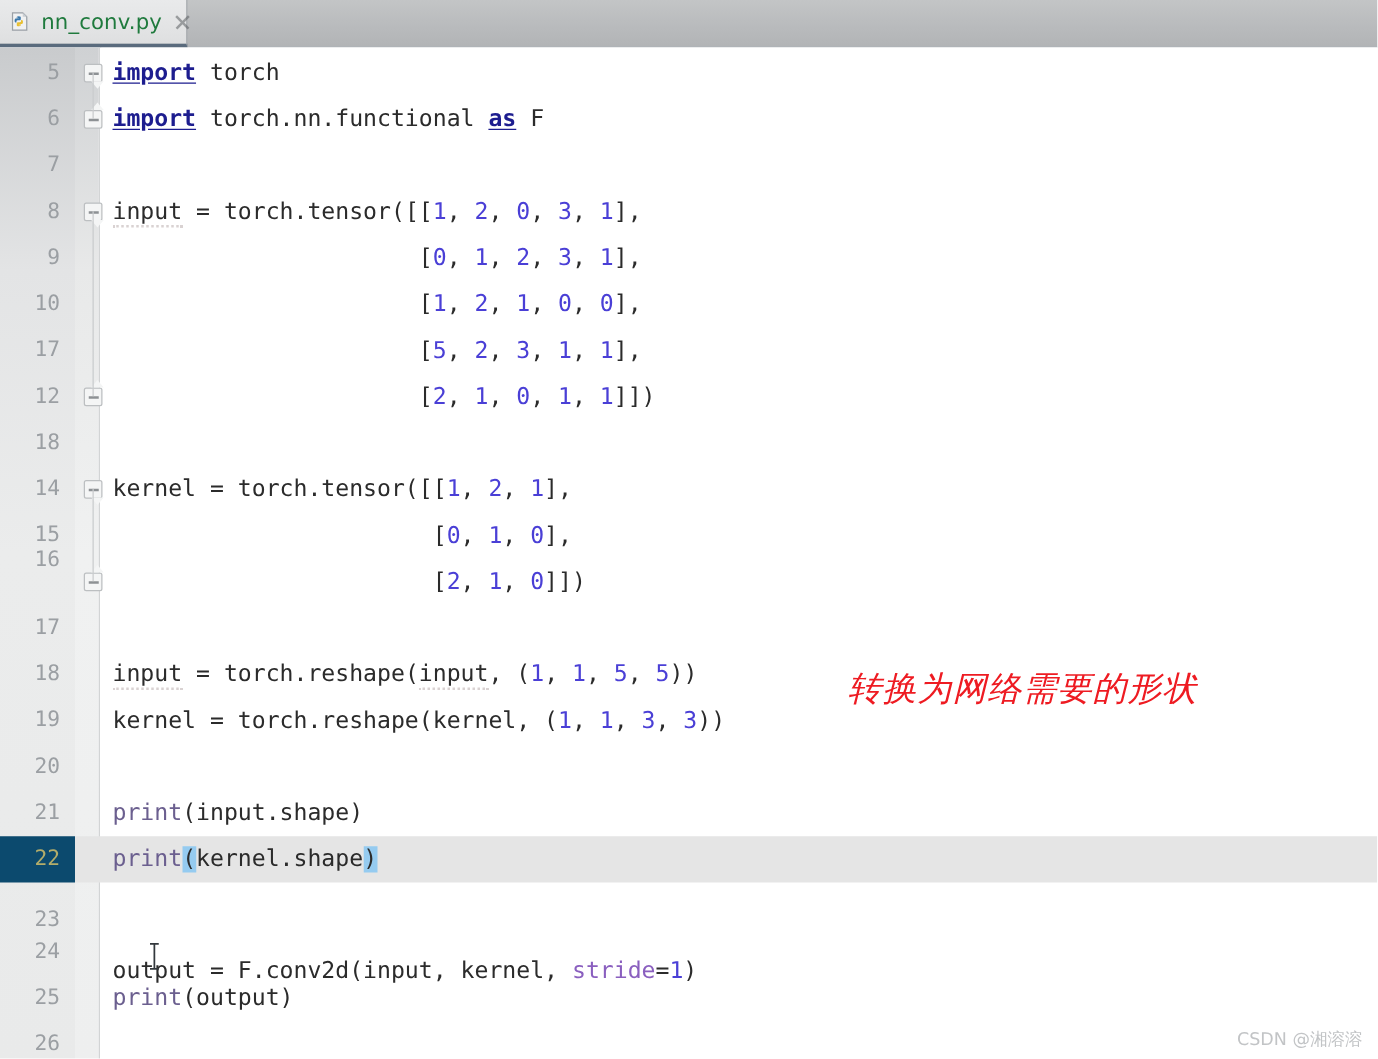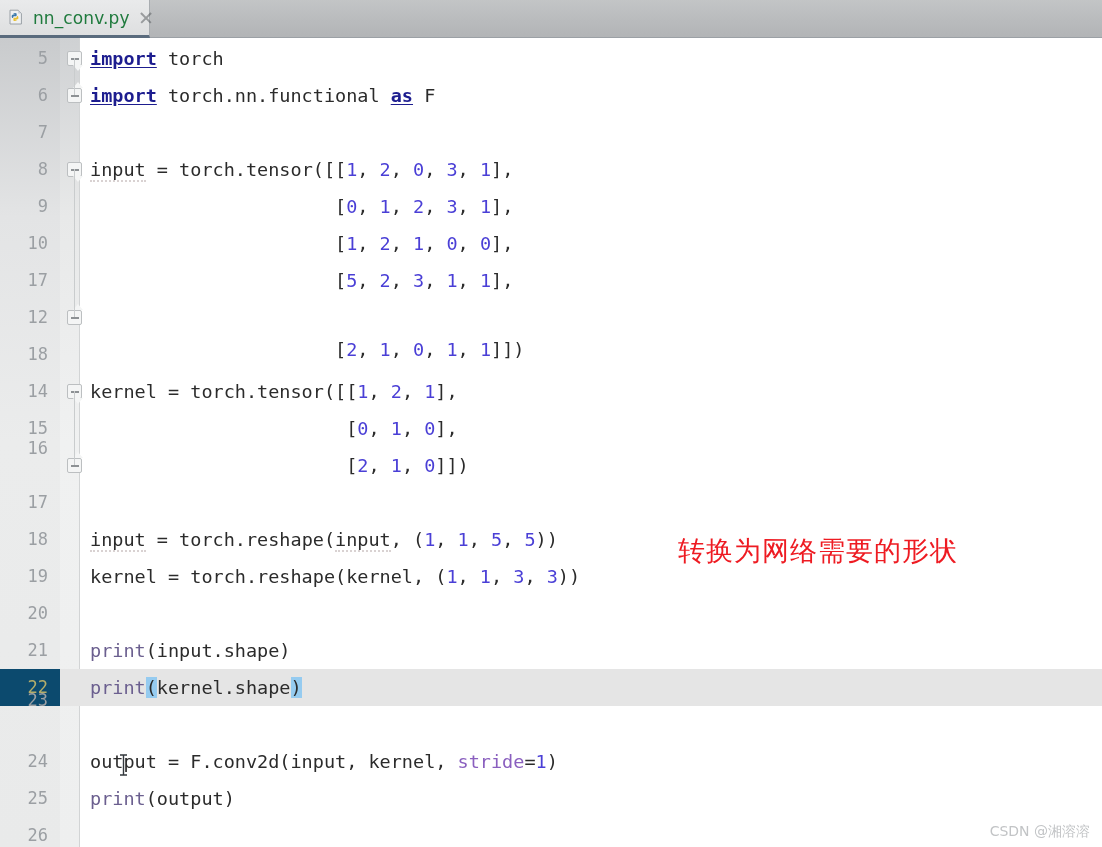--- a/index.html
+++ b/index.html
@@ -178,20 +178,21 @@
   }
 
   
   .annotation {
     position: absolute;
     font-family: "DejaVu Sans", sans-serif;
     font-size: 27px;
     color: #ee1b22;
     white-space: nowrap;
     letter-spacing: 1px;
+    font-style: italic;
   }
 
   
   .watermark {
     position: absolute;
     right: 12px; bottom: 6px;
     font-family: "DejaVu Sans", sans-serif;
     font-size: 14px;
     color: #c2c4c6;
     white-space: nowrap;
@@ -273,21 +274,21 @@
         <div class="row" style="left: 0px; width: 60px; top: 224px;">
           <span class="lineno">17</span>
         </div>
         <div class="row" style="left: 60px; right: 0px; top: 224px;">
           <span class="code" style="left:30px;">&nbsp;&nbsp;&nbsp;&nbsp;&nbsp;&nbsp;&nbsp;&nbsp;&nbsp;&nbsp;&nbsp;&nbsp;&nbsp;&nbsp;&nbsp;&nbsp;&nbsp;&nbsp;&nbsp;&nbsp;&nbsp;&nbsp;[<span class="num">5</span>,&nbsp;<span class="num">2</span>,&nbsp;<span class="num">3</span>,&nbsp;<span class="num">1</span>,&nbsp;<span class="num">1</span>],</span>
         </div>
         <div class="row" style="left: 0px; width: 60px; top: 261px;">
           <span class="lineno">12</span>
         </div>
         <div class="row" style="left: 60px; right: 0px; top: 261px;">
-          <span class="code" style="left:30px;margin-top:32px;">&nbsp;&nbsp;&nbsp;&nbsp;&nbsp;&nbsp;&nbsp;&nbsp;&nbsp;&nbsp;&nbsp;&nbsp;&nbsp;&nbsp;&nbsp;&nbsp;&nbsp;&nbsp;&nbsp;&nbsp;&nbsp;&nbsp;[<span class="num">2</span>,&nbsp;<span class="num">1</span>,&nbsp;<span class="num">0</span>,&nbsp;<span class="num">1</span>,&nbsp;<span class="num">1</span>]])</span>
+          <span class="code" style="left:30px;">&nbsp;&nbsp;&nbsp;&nbsp;&nbsp;&nbsp;&nbsp;&nbsp;&nbsp;&nbsp;&nbsp;&nbsp;&nbsp;&nbsp;&nbsp;&nbsp;&nbsp;&nbsp;&nbsp;&nbsp;&nbsp;&nbsp;[<span class="num">2</span>,&nbsp;<span class="num">1</span>,&nbsp;<span class="num">0</span>,&nbsp;<span class="num">1</span>,&nbsp;<span class="num">1</span>]])</span>
         </div>
         <div class="fold end" style="left: 67px; top: 272px;"></div>
         <div class="row" style="left: 0px; width: 60px; top: 298px;">
           <span class="lineno">18</span>
         </div>
         <div class="row" style="left: 60px; right: 0px; top: 298px;">
           <span class="code" style="left:30px;"></span>
         </div>
         <div class="row" style="left: 0px; width: 60px; top: 335px;">
           <span class="lineno">14</span>
@@ -338,31 +339,31 @@
         </div>
         <div class="row" style="left: 60px; right: 0px; top: 594px;">
           <span class="code" style="left:30px;"><span class="fn">print</span>(input.shape)</span>
         </div>
         <div class="row current-gutter" style="left: 0px; width: 60px; top: 631px;">
           <span class="lineno cur">22</span>
         </div>
         <div class="row current" style="left: 60px; right: 0px; top: 631px;">
           <span class="code" style="left:30px;"><span class="fn">print</span><span class="brk">(</span>kernel.shape<span class="brk">)</span></span>
         </div>
-        <div class="row" style="left: 0px; width: 60px; top: 644px; padding-left: 16px;">
+        <div class="row" style="left: 0px; width: 60px; top: 680px; padding-left: 16px;">
           <span class="lineno">23</span>
         </div>
         <div class="row" style="left: 60px; right: 0px; top: 668px;">
           <span class="code" style="left:30px;"></span>
         </div>
         <div class="row" style="left: 0px; width: 60px; top: 705px;">
           <span class="lineno">24</span>
         </div>
         <div class="row" style="left: 60px; right: 0px; top: 705px;">
-          <span class="code" style="left:30px;">output&nbsp;=&nbsp;F.conv2d(input,&nbsp;kernel,&nbsp;<span class="param">stride</span>=<span class="num">1</span>)</span>
+          <span class="code" style="left:30px;margin-top:15px;">output&nbsp;=&nbsp;F.conv2d(input,&nbsp;kernel,&nbsp;<span class="param">stride</span>=<span class="num">1</span>)</span>
         </div>
         <div class="row" style="left: 0px; width: 60px; top: 742px;">
           <span class="lineno">25</span>
         </div>
         <div class="row" style="left: 60px; right: 0px; top: 742px;">
           <span class="code" style="left:30px;"><span class="fn">print</span>(output)</span>
         </div>
         <div class="row" style="left: 0px; width: 60px; top: 779px;">
           <span class="lineno">26</span>
         </div>

